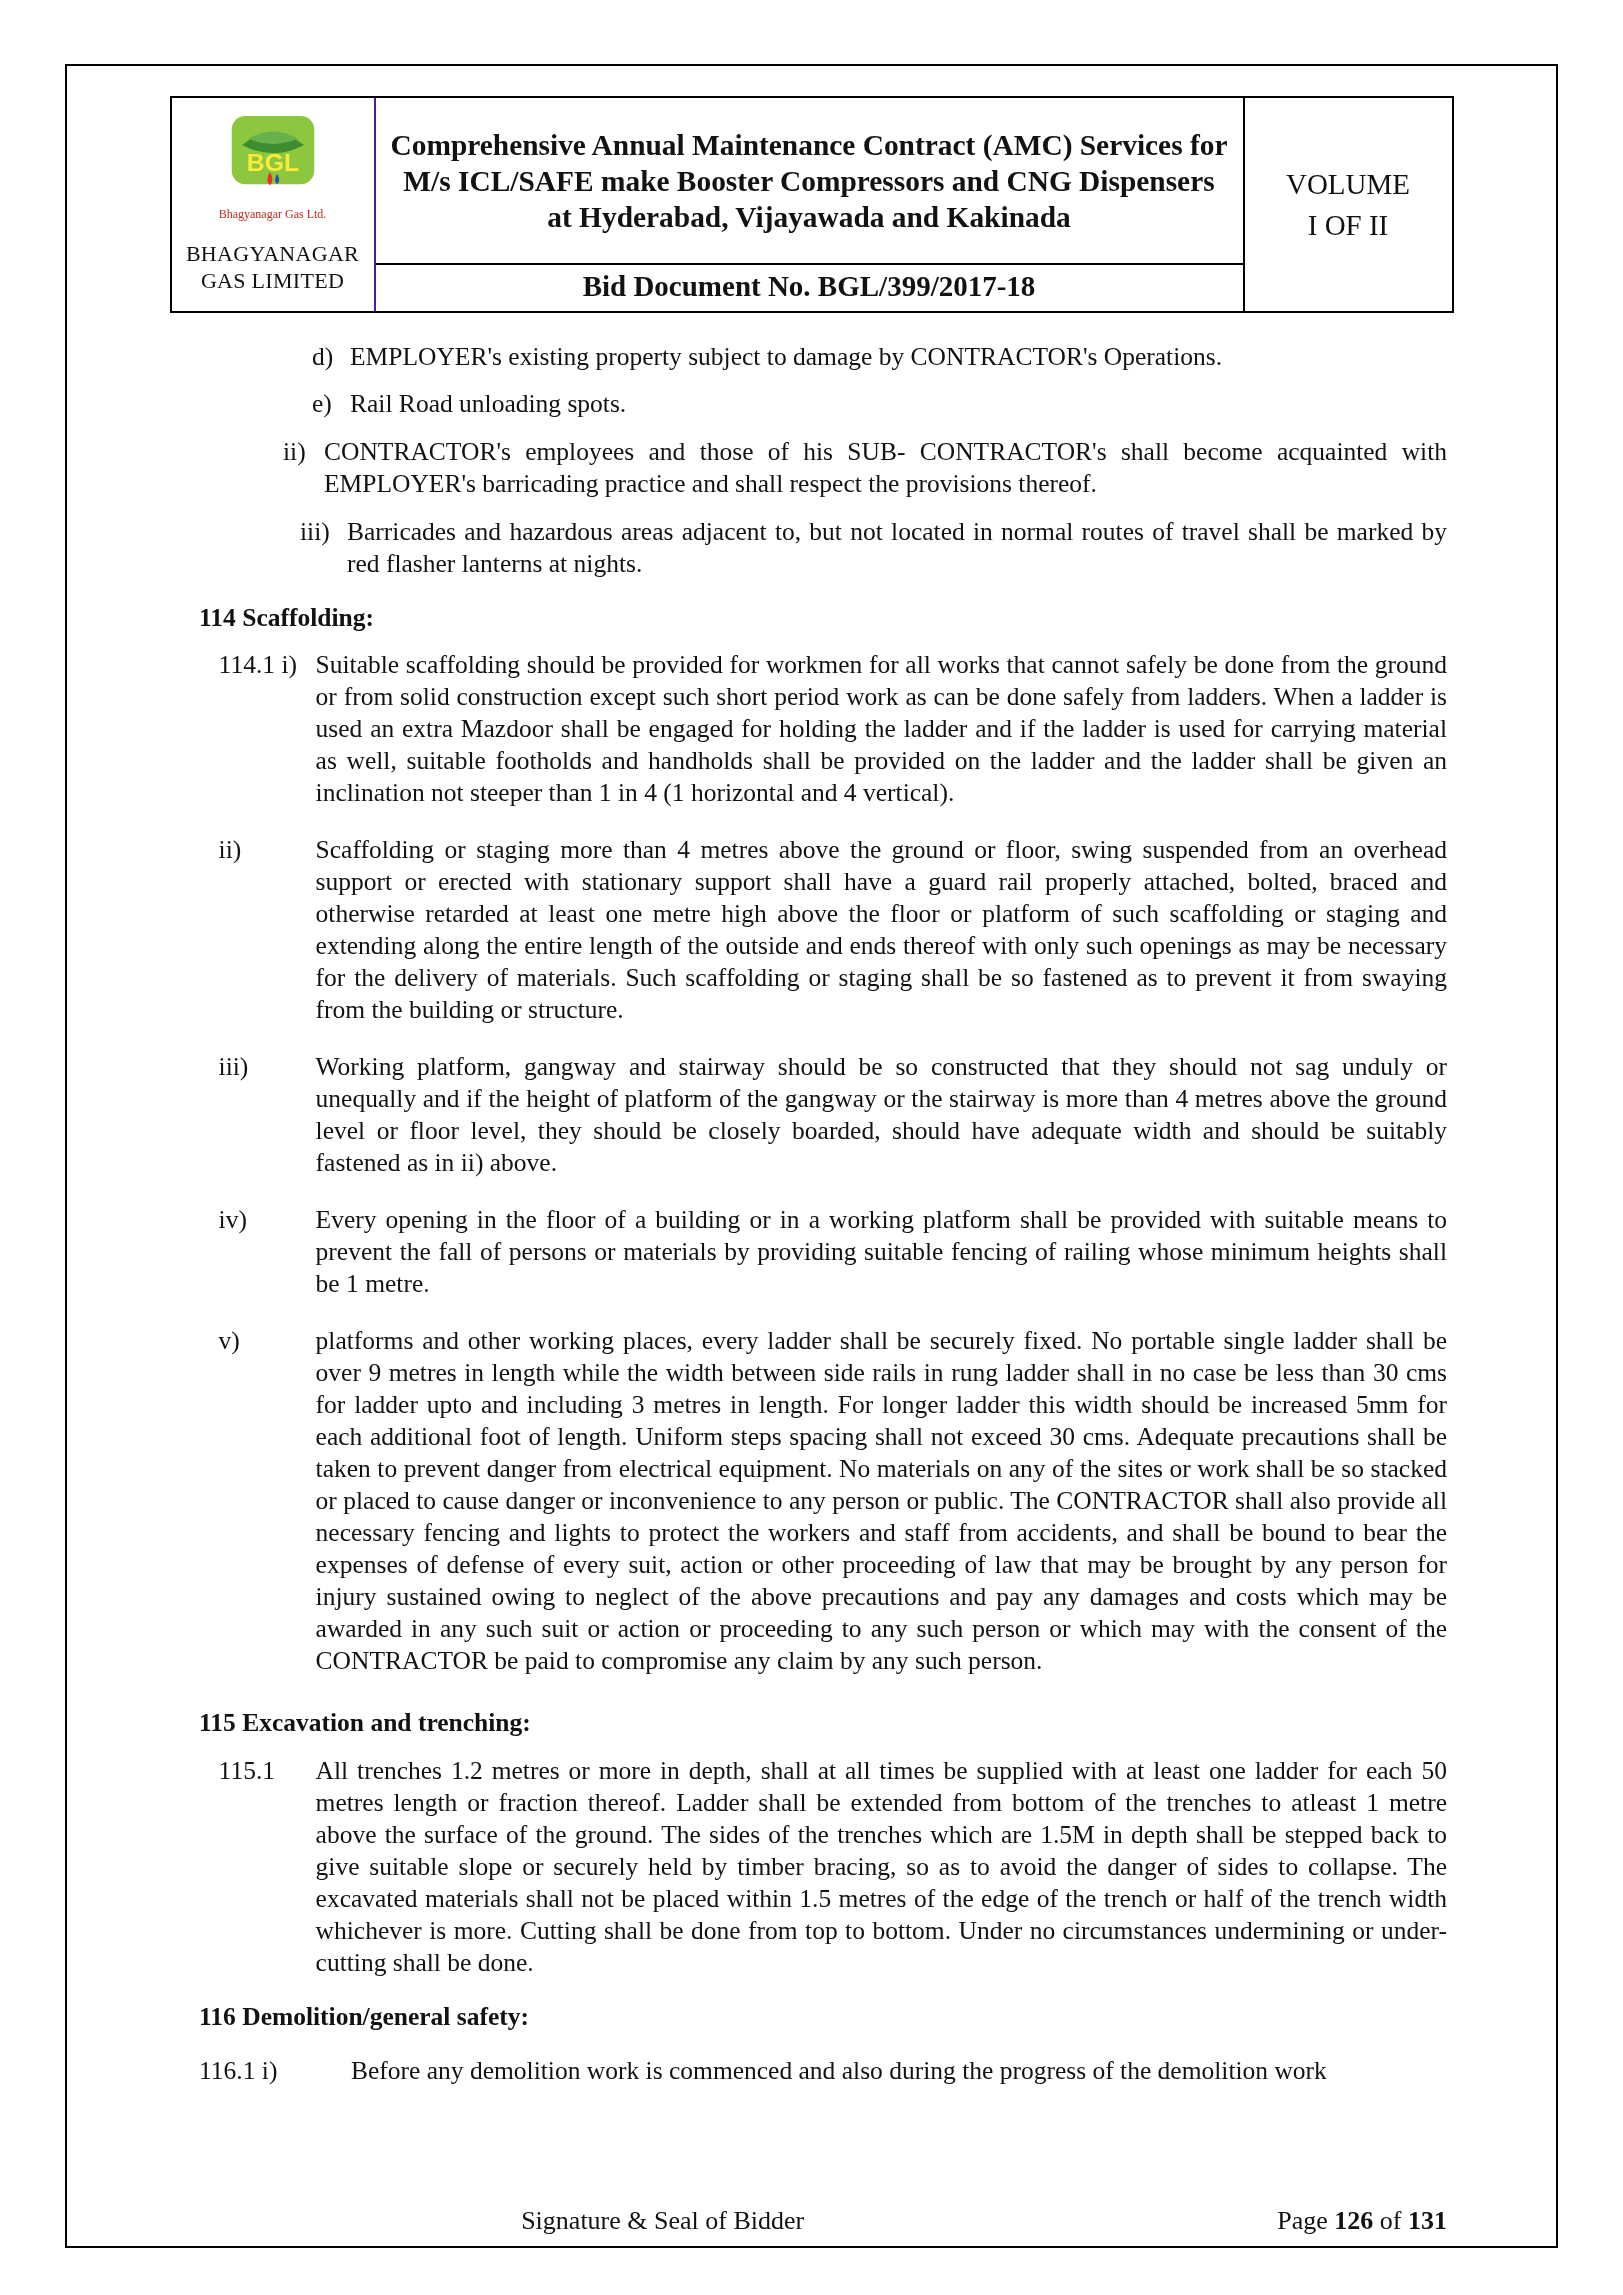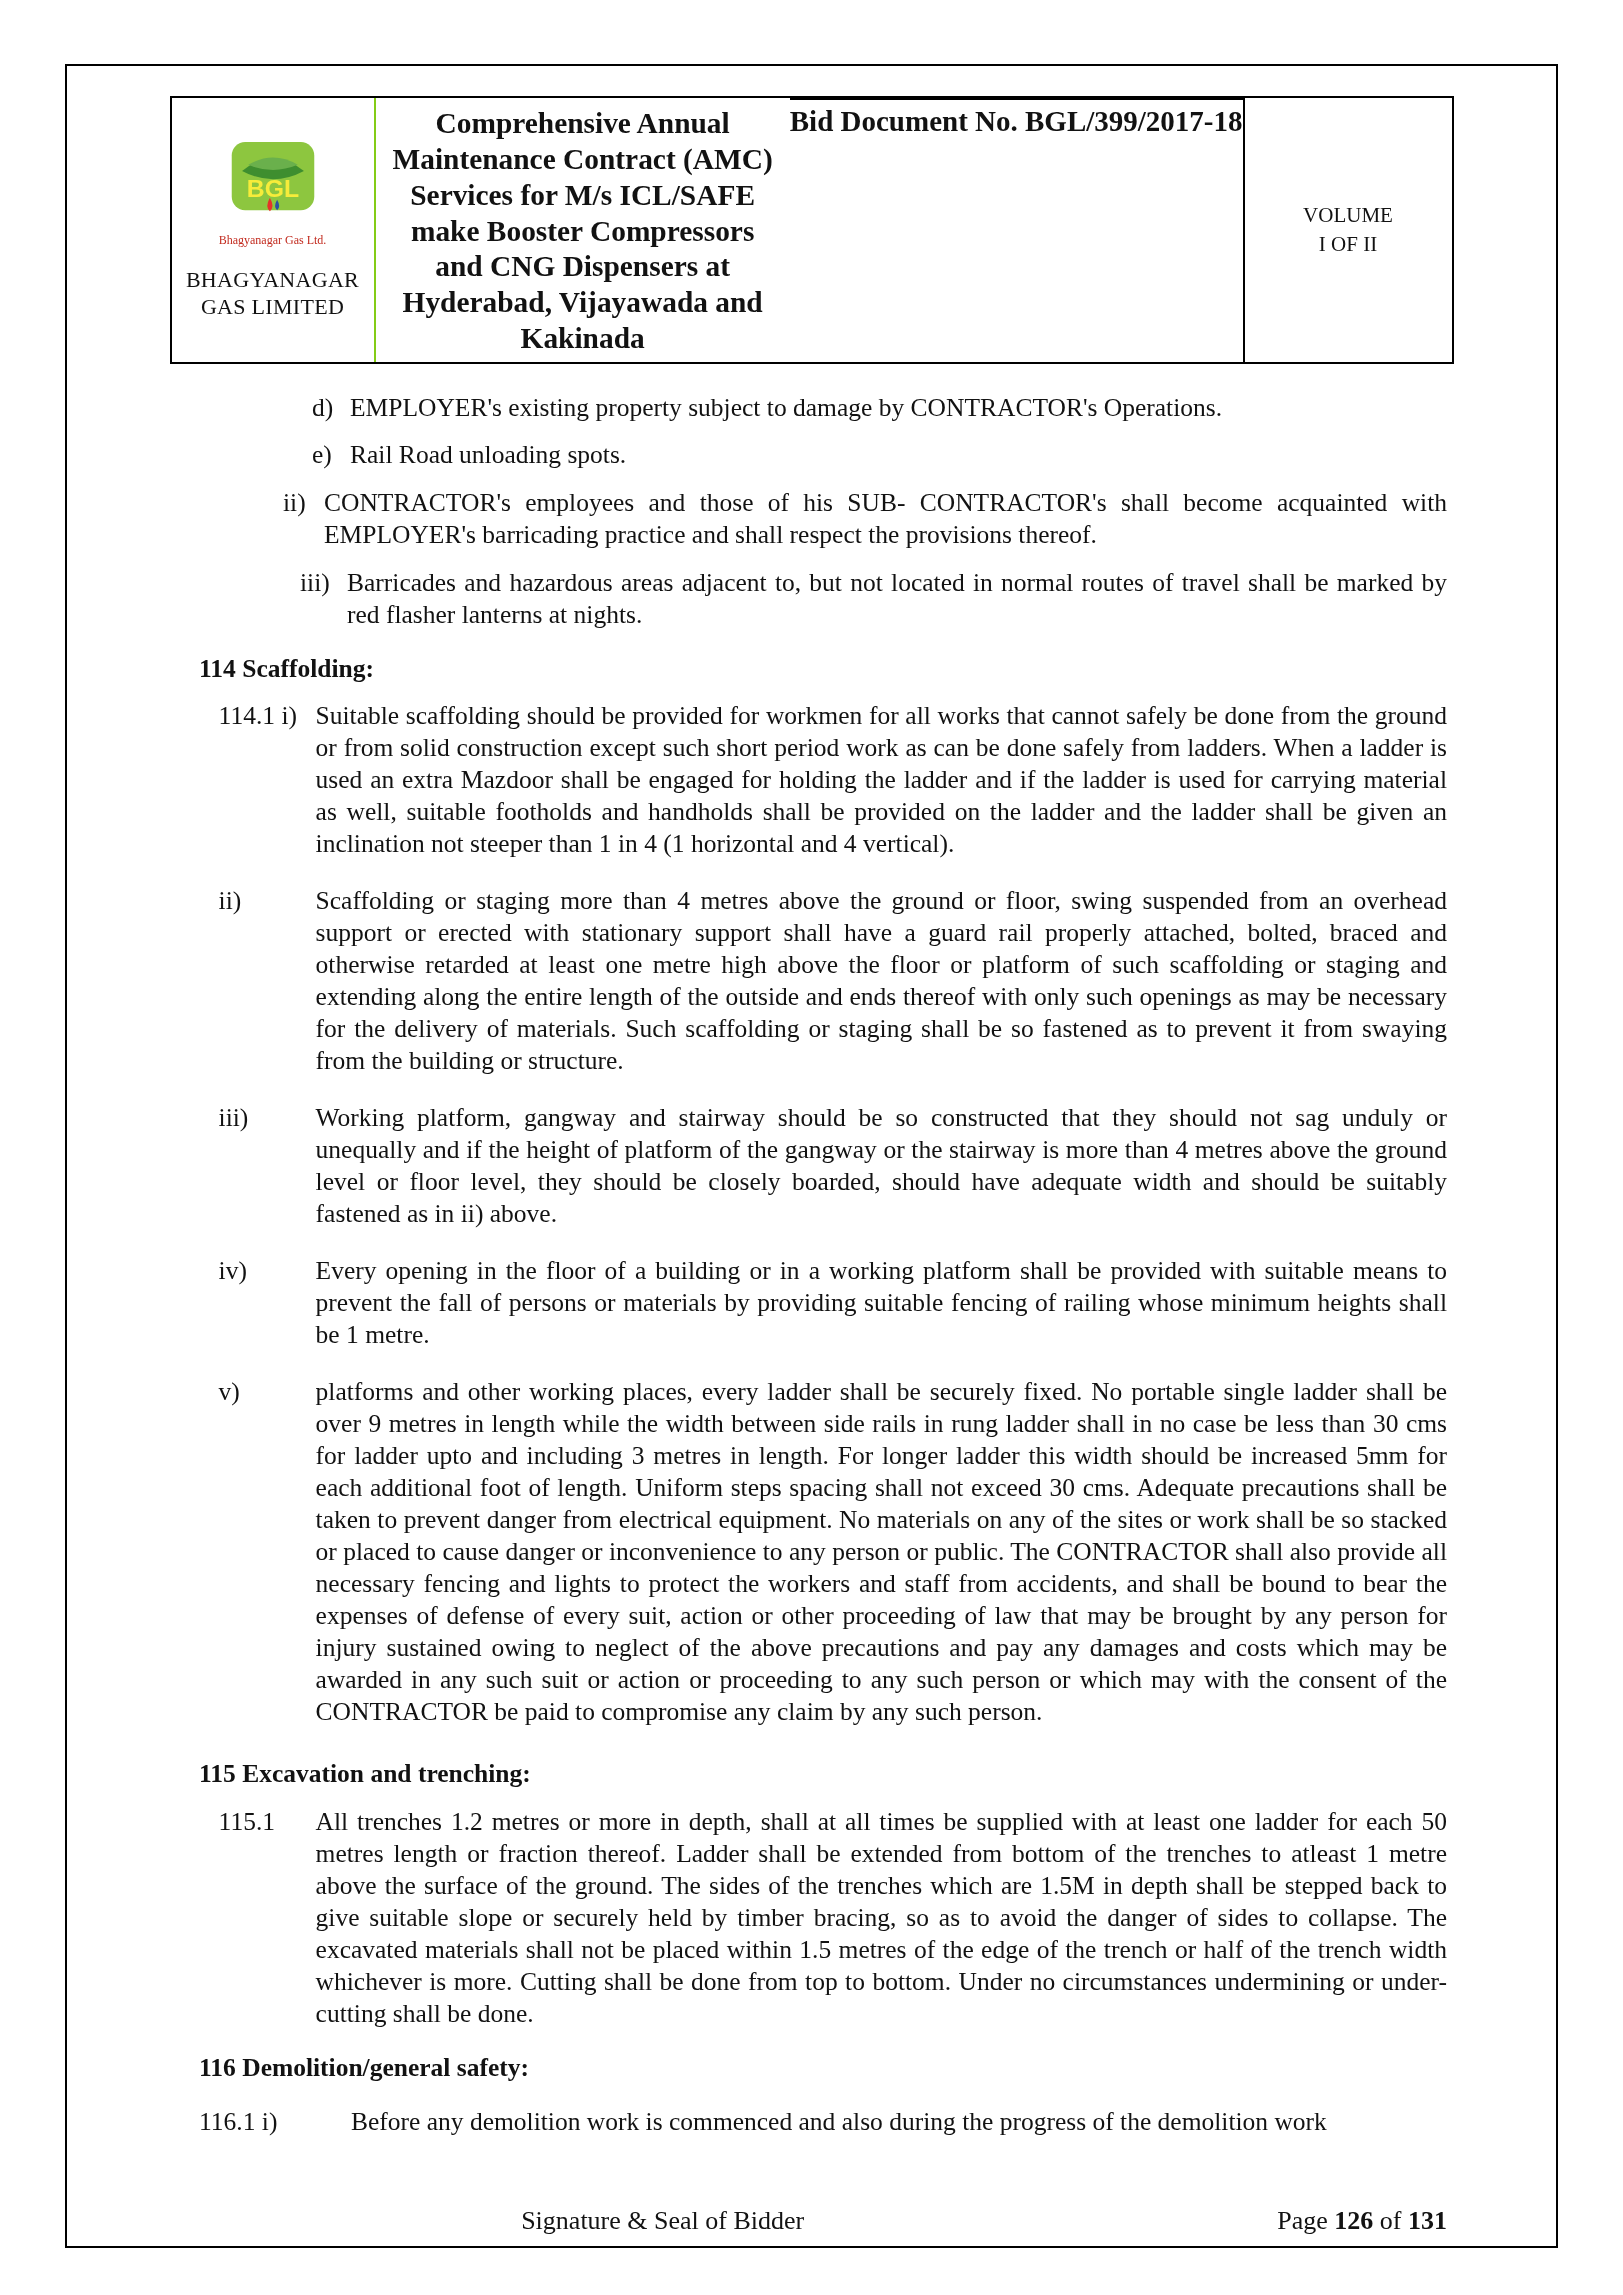--- a/index.html
+++ b/index.html
@@ -22,36 +22,36 @@
   }
   .cell-logo {
     width:202px; display:flex; flex-direction:column;
     align-items:center; justify-content:center; padding:9.2px 5.2px;
     text-align:center;
   }
   .logo-img { width:124px; height:98px; display:block; }
   .logo-caption { color:#c22a1e; font-size:12px; margin-top:-5.2px; }
   .company-name { font-size:22px; line-height:1.25; margin-top:18px; letter-spacing:0.3px; }
   .cell-title {
-    flex:1; border-left:2px solid #84cc16; border-right:2px solid #000;
-    display:flex; flex-direction:row;
+    flex:1; border-left:2px solid #4c1d95; border-right:2px solid #000;
+    display:flex; flex-direction:column;
   }
   .doc-title {
     flex:1; display:flex; align-items:center; justify-content:center;
     text-align:center; font-weight:bold; font-size:29.4px; line-height:1.22;
     padding:7.9px 13px 5.2px;
   }
   .bid-no {
     border-top:2px solid #000; text-align:center; font-weight:bold;
     font-size:29px; padding:5.2px 0 7.9px;
   }
   .cell-volume {
     width:207px; display:flex; flex-direction:column;
     align-items:center; justify-content:center;
-    font-size:21px; line-height:1.4; text-align:center;
+    font-size:29px; line-height:1.4; text-align:center;
   }
   
   .doc-body {
     margin:27.5px 109px 0 132px;
     font-size:25.5px; line-height:32px;
   }
   .row { display:flex; margin-top:15.7px; }
   .row:first-child { margin-top:0; }
   .row .m { flex:0 0 auto; white-space:nowrap; }
   .row .t { flex:1; text-align:justify; }

